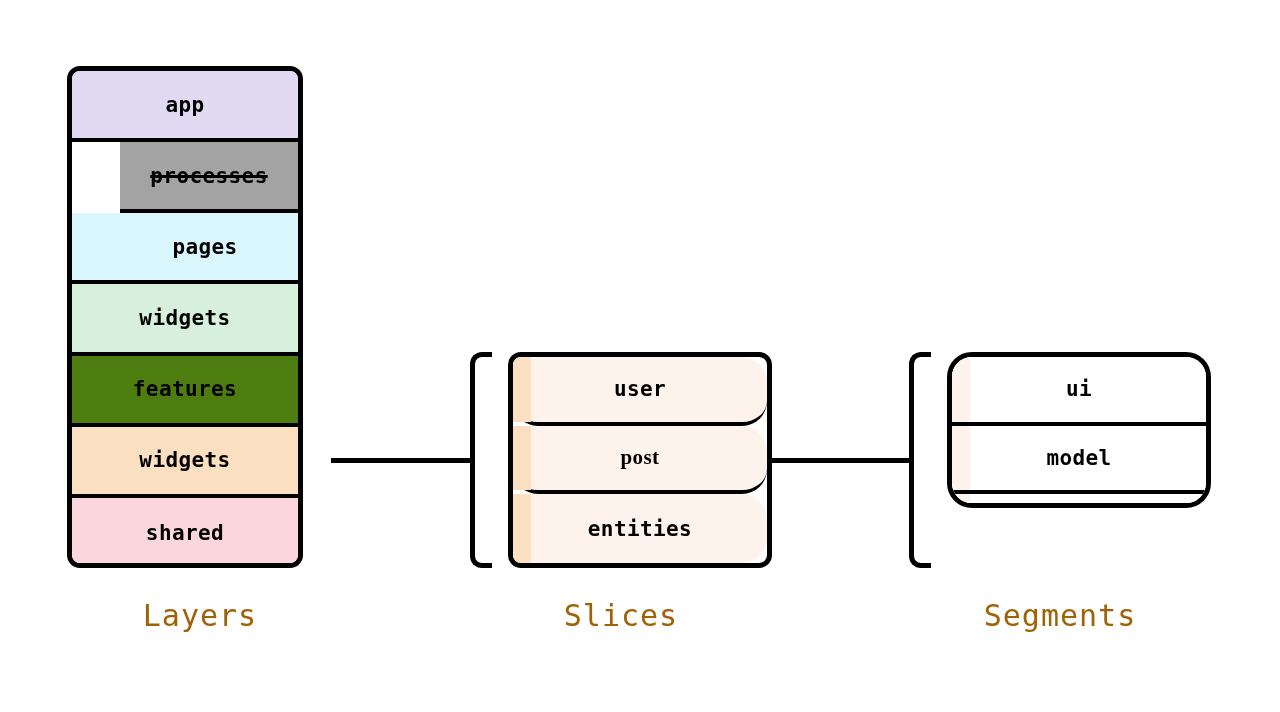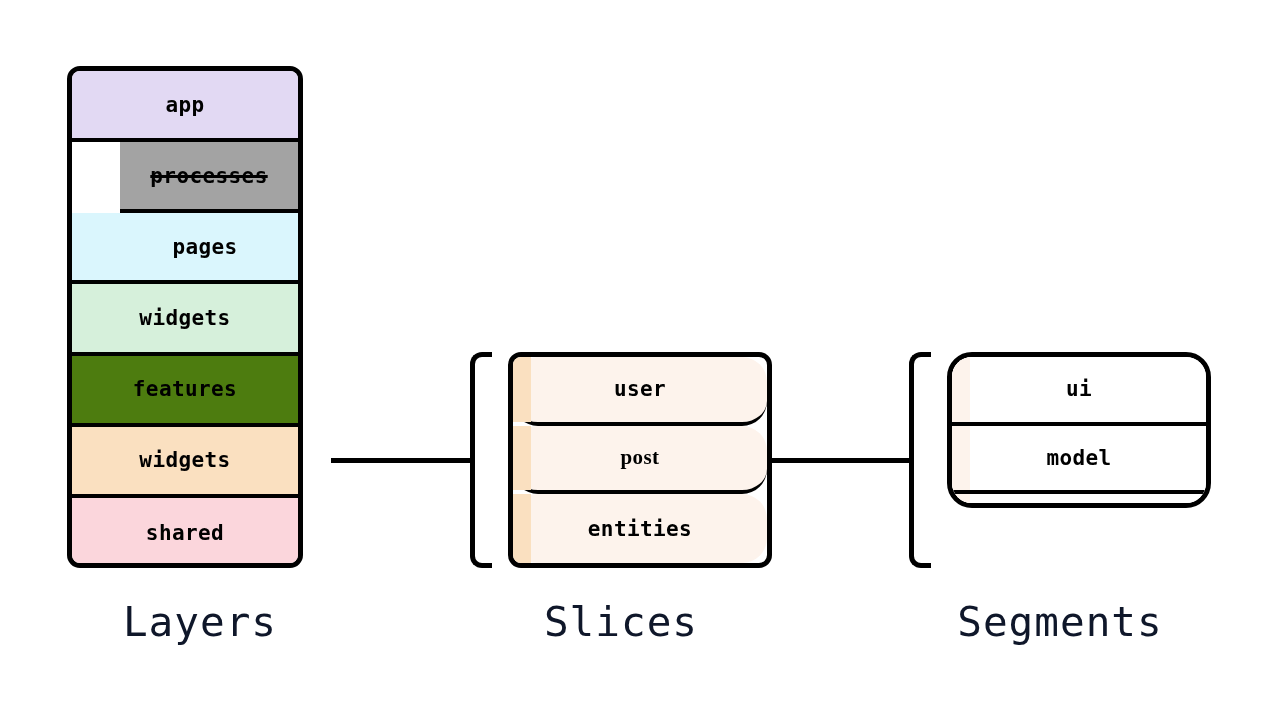--- a/index.html
+++ b/index.html
@@ -108,23 +108,23 @@
     top: 458px;
   }
   #connector-layers-slices { left: 331px; width: 143px; }
   #connector-slices-segments { left: 770px; width: 143px; }
 
   
   .caption {
     position: absolute;
     top: 598px;
     text-align: center;
-    font-size: 41px;
+    font-size: 30px;
     font-weight: 400;
-    color: #0f172a;
+    color: #a16207;
     letter-spacing: 1px;
     white-space: nowrap;
   }
   #caption-layers   { left: 67px;  width: 266px; }
   #caption-slices   { left: 470px; width: 302px; }
   #caption-segments { left: 909px; width: 302px; }
 </style>
 </head>
 <body>
 

